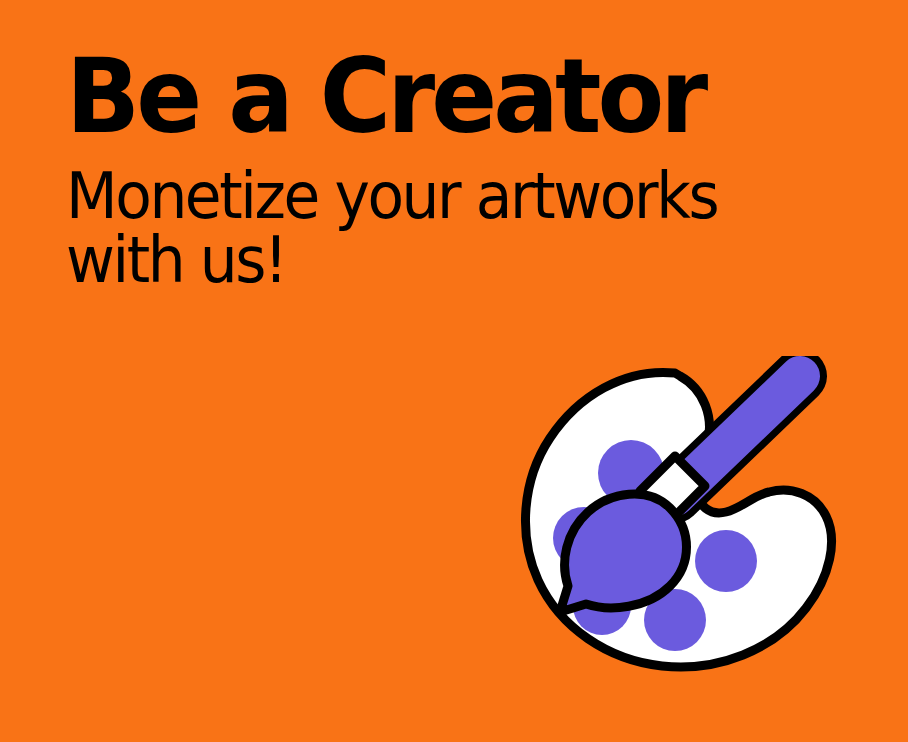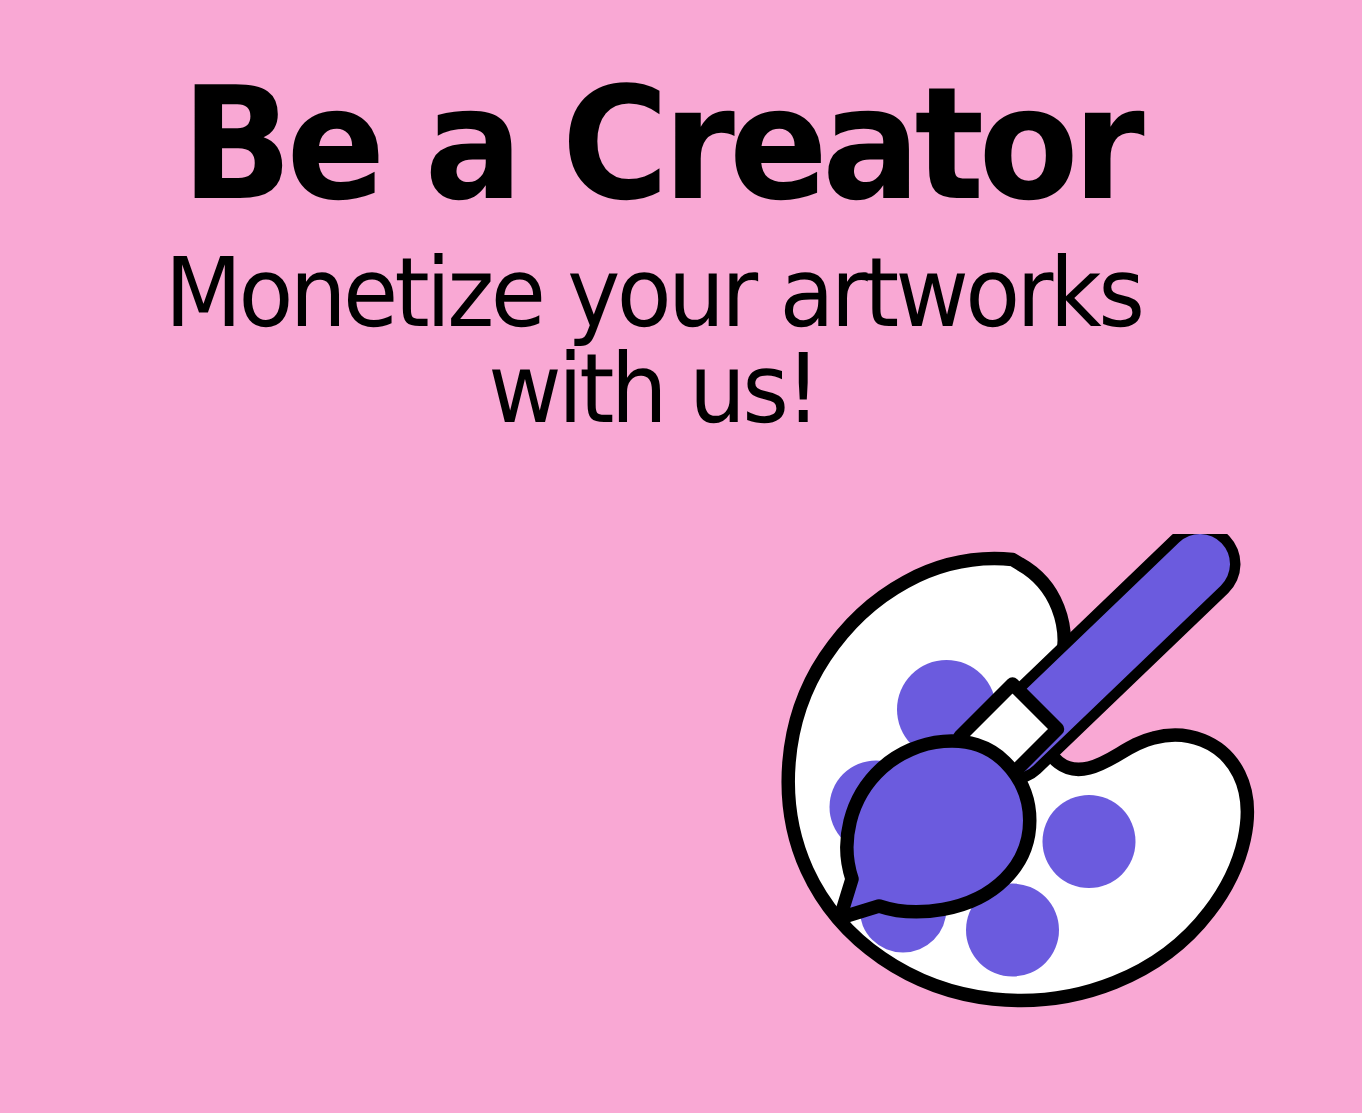--- a/index.html
+++ b/index.html
@@ -10,23 +10,22 @@
   body {
     width: 908px;
     height: 742px;
     overflow: hidden;
     font-family: "Liberation Sans", sans-serif;
   }
   #promo-card {
     position: relative;
     width: 908px;
     height: 742px;
-    background: #f9a8d4;
+    background: #f97316;
     overflow: hidden;
-    text-align: center;
   }
   #text-block {
     position: absolute;
     left: 66px;
     top: 44px;
     width: 800px;
   }
   #headline {
     margin: 0;
     font-family: "DejaVu Sans", sans-serif;

